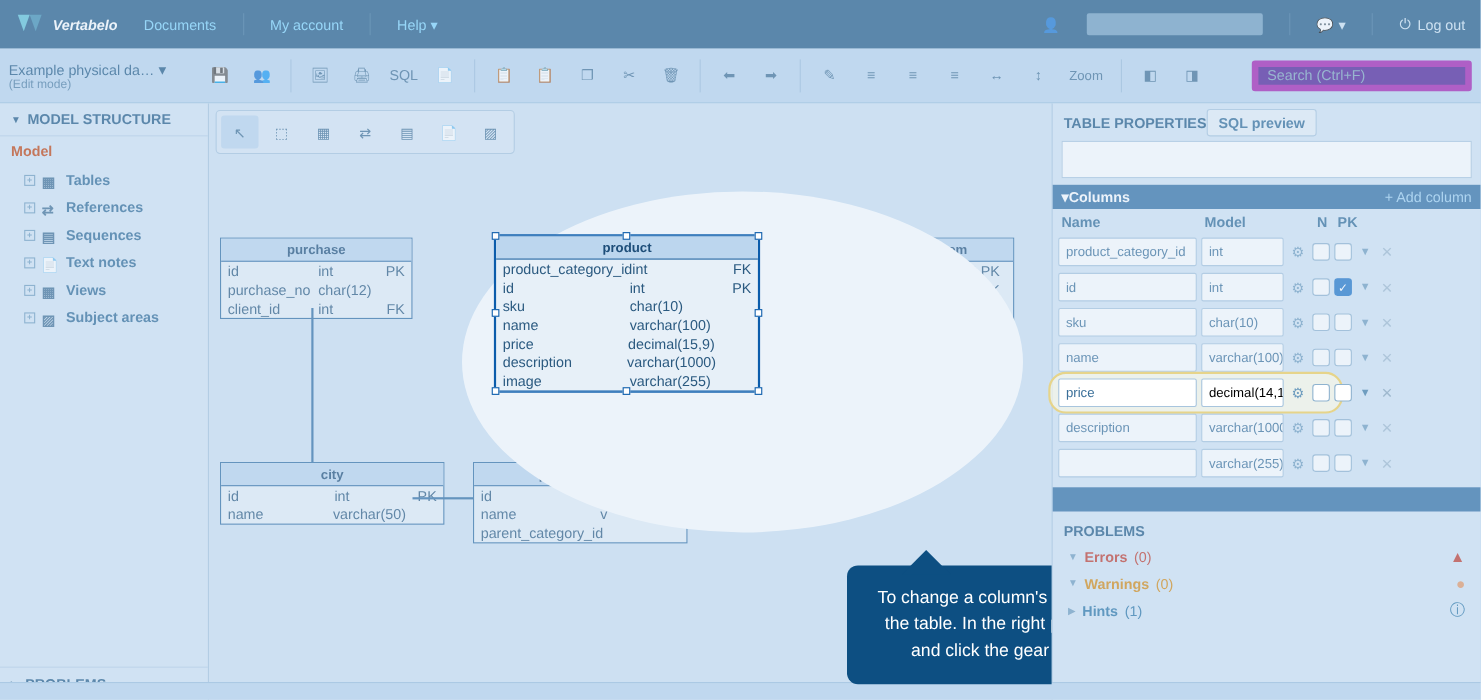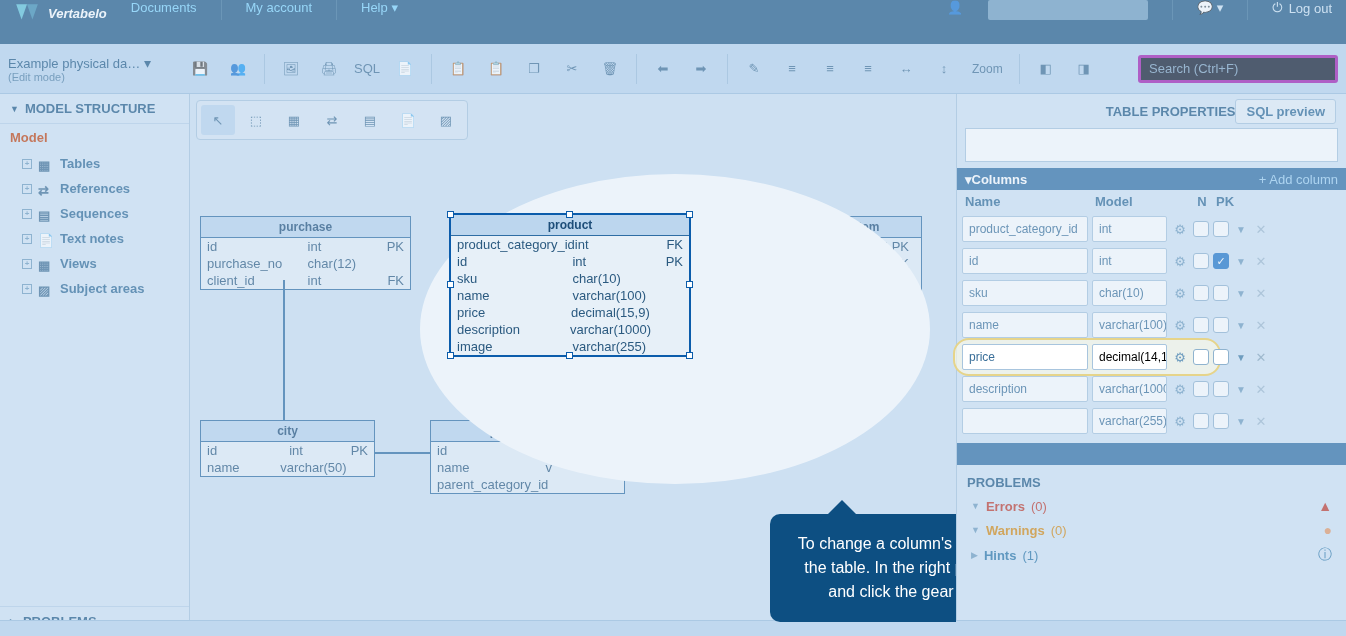--- a/index.html
+++ b/index.html
@@ -1,36 +1,36 @@
 <!DOCTYPE html>
 <html><head>
 <meta charset="utf-8">
 <style>
 *{margin:0;padding:0;box-sizing:border-box;font-family:"Helvetica Neue",Arial,sans-serif;font-size:13px}
 body{width:1346px;height:636px;background:#c7e0f4;overflow:hidden;position:relative}
 .overlay{position:absolute;inset:0;background:rgba(200,220,240,.35);pointer-events:none;z-index:5}
 
 
-.topnav{height:44px;background:#215a86;display:flex;align-items:flex-start;color:#fff;padding:0 14px;gap:24px;position:relative;z-index:1}
+.topnav{height:44px;background:#215a86;display:flex;align-items:center;color:#fff;padding:0 14px;gap:24px;position:relative;z-index:1}
 .logo{display:flex;align-items:center;gap:8px;font-weight:600;font-size:18px;font-style:italic}
 .logo svg{width:26px;height:26px}
 .topnav .link{color:#7dd3fc;cursor:pointer}
 .topnav .sep{width:1px;height:20px;background:#3a7099}
 .topnav .spacer{flex:1}
 .topnav .righticon{color:#cfe3f2;display:flex;align-items:center;gap:6px}
 .avatar-blur{width:160px;height:20px;background:#6f9dbf;border-radius:2px}
 
 
 .toolbar{height:50px;background:#bcd6ee;display:flex;align-items:center;padding:0 8px;gap:6px;border-bottom:1px solid #9bbfdd}
 .modelname{width:170px;color:#215a86}
 .modelname .t1{font-weight:500;font-size:14px;white-space:nowrap;overflow:hidden;text-overflow:ellipsis}
 .modelname .t2{font-size:11px;color:#4c7da3}
 .tbtn{width:32px;height:32px;display:flex;align-items:center;justify-content:center;color:#3f6f95;cursor:pointer}
 .tsep{width:1px;height:30px;background:#9cbddb;margin:0 4px}
-.searchbox{margin-left:auto;width:200px;height:28px;background:#0f172a;border:3px solid #a21caf;border-radius:3px;padding:0 8px;color:#7ea1be;display:flex;align-items:center}
+.searchbox{margin-left:auto;width:200px;height:28px;background:#4c1d95;border:6px solid #a21caf;border-radius:3px;padding:0 8px;color:#7ea1be;display:flex;align-items:center}
 
 
 .main{display:flex;height:542px}
 .leftpanel{width:190px;background:#d4e5f4;border-right:1px solid #a8c5de;display:flex;flex-direction:column}
 .panelhdr{height:30px;display:flex;align-items:center;padding:0 10px;color:#215a86;font-weight:700;font-size:12px;border-bottom:1px solid #b8d1e8}
 .panelhdr .tri{margin-right:6px;font-size:9px}
 .treeroot{padding:6px 10px;color:#c2410c;font-weight:700}
 .treeitem{display:flex;align-items:center;gap:6px;padding:5px 6px 5px 22px;color:#2f6a97;cursor:pointer;font-weight:600}
 .treeitem .box{width:10px;height:10px;border:1px solid #6f9dbf;font-size:8px;line-height:8px;text-align:center;color:#6f9dbf}
 .treeicon{width:16px;height:12px;color:#3f6f95}
@@ -54,21 +54,21 @@
 .h-bl{left:-4px;bottom:-4px}.h-bm{left:50%;bottom:-4px;margin-left:-4px}.h-br{right:-4px;bottom:-4px}
 
 .spotlight{position:absolute;left:230px;top:80px;width:510px;height:310px;border-radius:50%;background:#fff;z-index:4}
 .entity.product{z-index:6}
 
 .speech{position:absolute;left:580px;top:420px;width:450px;background:#0d4f82;color:#fff;border-radius:10px;padding:18px 22px;text-align:center;line-height:1.5;font-size:16px;z-index:7}
 .speech:before{content:"";position:absolute;left:50px;top:-36px;border:22px solid transparent;border-bottom-color:#0d4f82}
 .speech:after{content:"";position:absolute;right:-8px;top:-48px;width:0;height:0;border-left:40px solid transparent;border-right:0 solid transparent;border-bottom:60px solid #0d4f82;transform:rotate(62deg)}
 
 .rightpanel{width:390px;background:#d4e5f4;border-left:1px solid #a8c5de;display:flex;flex-direction:column;position:relative}
-.rp-hdr{height:34px;display:flex;align-items:center;justify-content:flex-end;padding:0 10px;color:#215a86;font-weight:700}
+.rp-hdr{height:34px;display:flex;align-items:center;justify-content:flex-start;padding:0 10px;color:#215a86;font-weight:700}
 .sqlprev{background:#e7f0f8;border:1px solid #a8c5de;border-radius:3px;padding:4px 10px;color:#2f6a97;font-weight:600;cursor:pointer}
 .rp-input{margin:0 8px 6px;height:34px;background:#fff;border:1px solid #a8c5de}
 .sectionbar{height:22px;background:#2e6da4;color:#fff;display:flex;align-items:center;padding:0 8px;font-weight:700;font-size:12px}
 .sectionbar .add{margin-left:auto;color:#9fd0f0;font-weight:400;cursor:pointer}
 .colhdr{display:flex;padding:4px 8px;color:#2f6a97;font-weight:600;font-size:12px}
 .colhdr .h1{width:130px}.colhdr .h2{width:93px}.colhdr .h3{width:28px;text-align:center}.colhdr .h4{width:28px}
 .colrow{display:flex;align-items:center;gap:4px;padding:3px 5px}
 .colrow .fld{height:26px;background:#fff;border:1px solid #a8c5de;border-radius:2px;padding:0 6px;display:flex;align-items:center;color:#3a6f99;font-size:12px;overflow:hidden}
 .colrow .fname{width:126px}
 .colrow .ftype{width:75px}
@@ -202,21 +202,21 @@
       <div class="cb">⬚</div>
       <div class="cb">▦</div>
       <div class="cb">⇄</div>
       <div class="cb">▤</div>
       <div class="cb">📄</div>
       <div class="cb">▨</div>
     </div>
 
     <div class="spotlight"></div>
 
-    <div class="entity" style="left:10px;top:122px;width:211px">
+    <div class="entity" style="left:10px;top:122px;width:175px">
       <div class="ehdr">purchase</div>
       <div class="erow">
           <span class="c1">id</span>
           <span class="c2">int</span>
           <span class="c3">PK</span>
         </div>
       <div class="erow">
           <span class="c1">purchase_no</span>
           <span class="c2">char(12)</span>
           <span class="c3"></span>
@@ -288,21 +288,21 @@
       <div class="erow">
           <span class="c1" style="width:90px">product_id</span>
           <span class="c3" style="width:60px">int FK</span>
         </div>
       <div class="erow">
           <span class="c1" style="width:90px">amount</span>
           <span class="c3" style="width:60px">int</span>
         </div>
     </div>
 
-    <div class="entity" style="left:10px;top:326px;width:175px">
+    <div class="entity" style="left:10px;top:326px;width:204px">
       <div class="ehdr">city</div>
       <div class="erow">
           <span class="c1">id</span>
           <span class="c2">int</span>
           <span class="c3">PK</span>
         </div>
       <div class="erow">
           <span class="c1">name</span>
           <span class="c2">varchar(50)</span>
           <span class="c3"></span>

